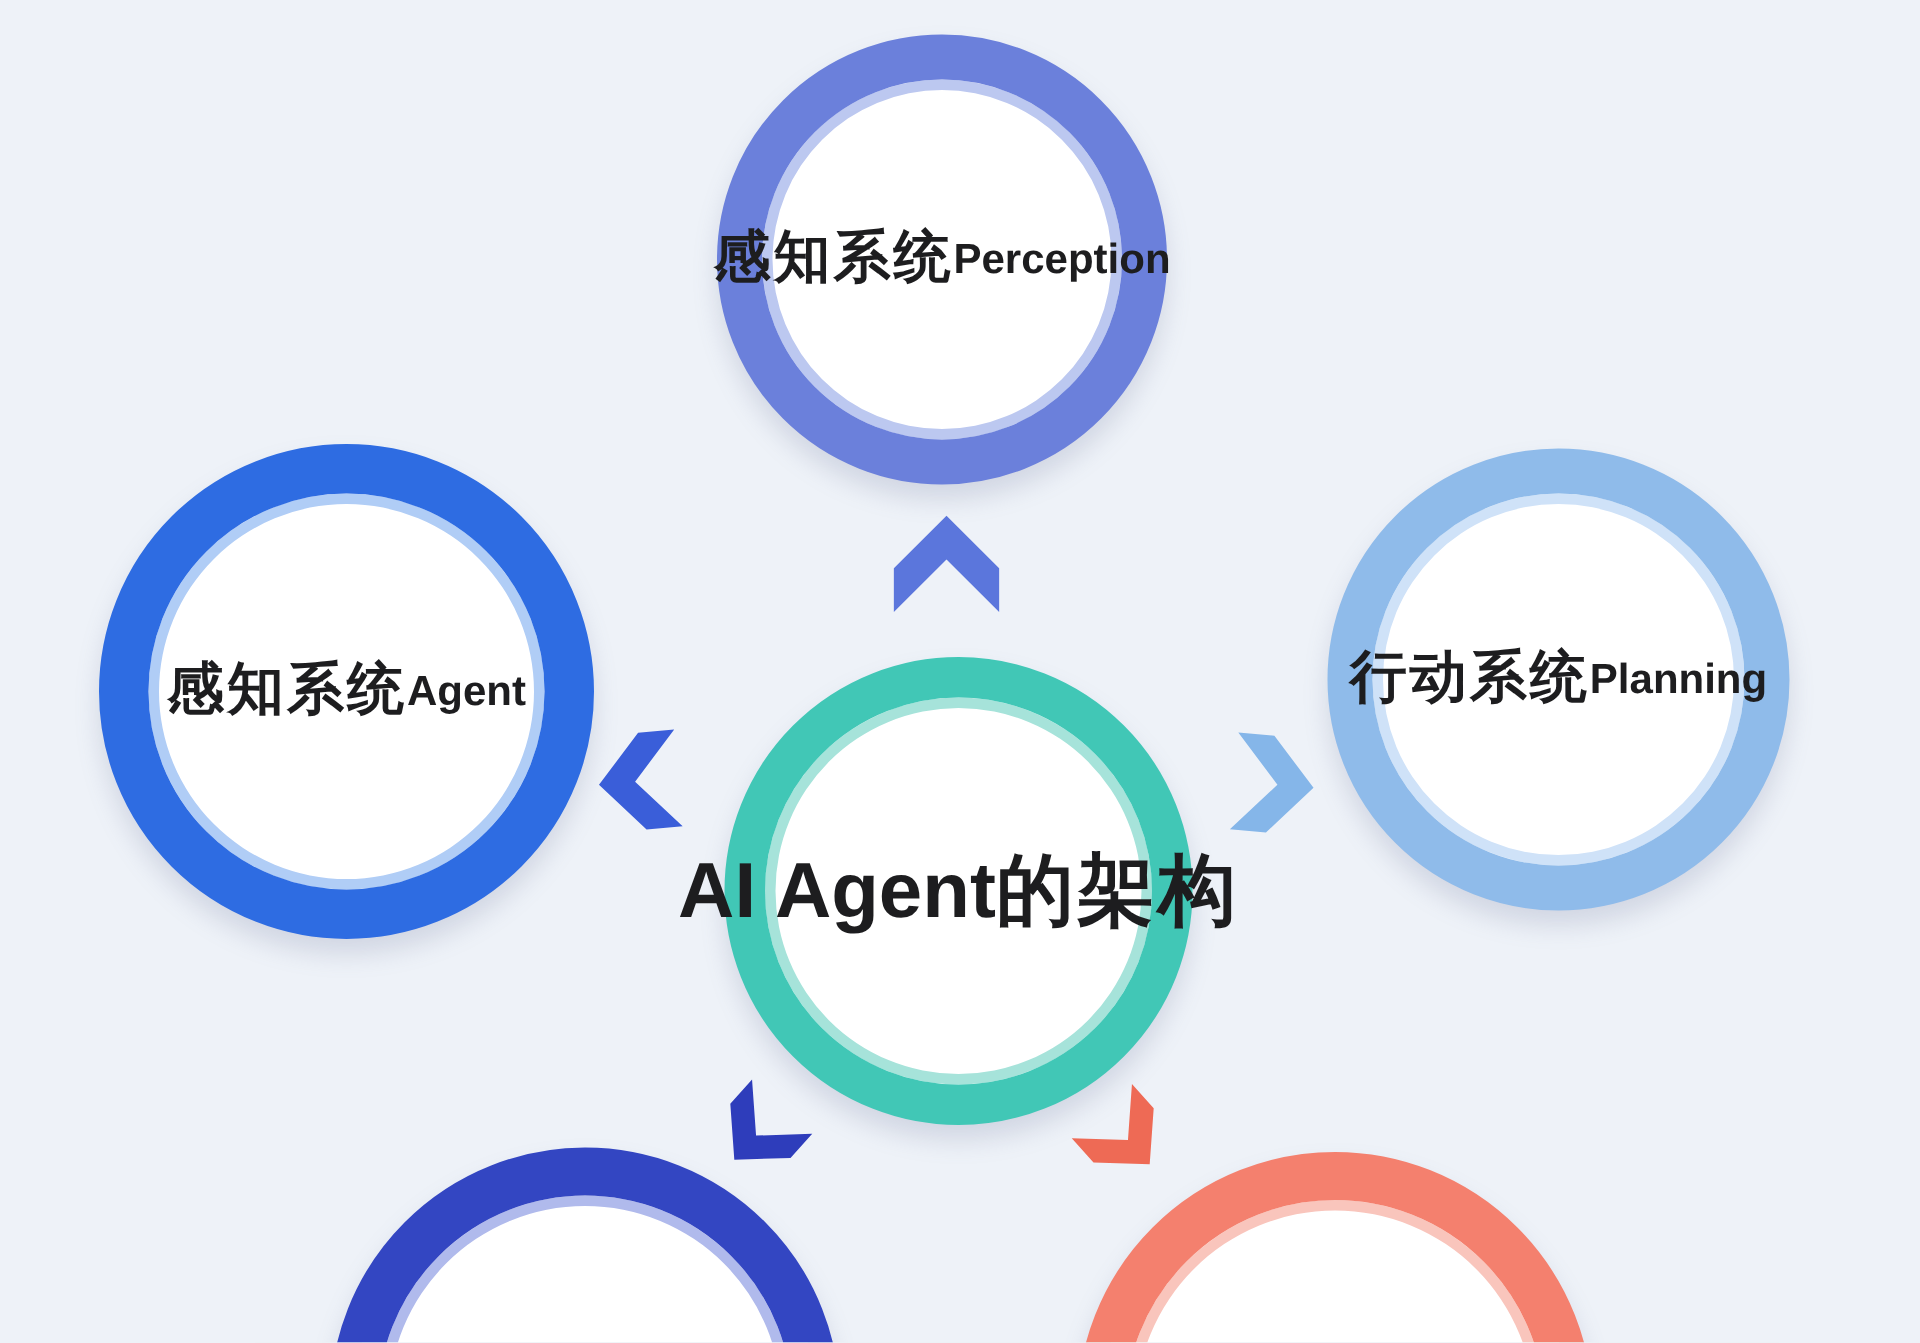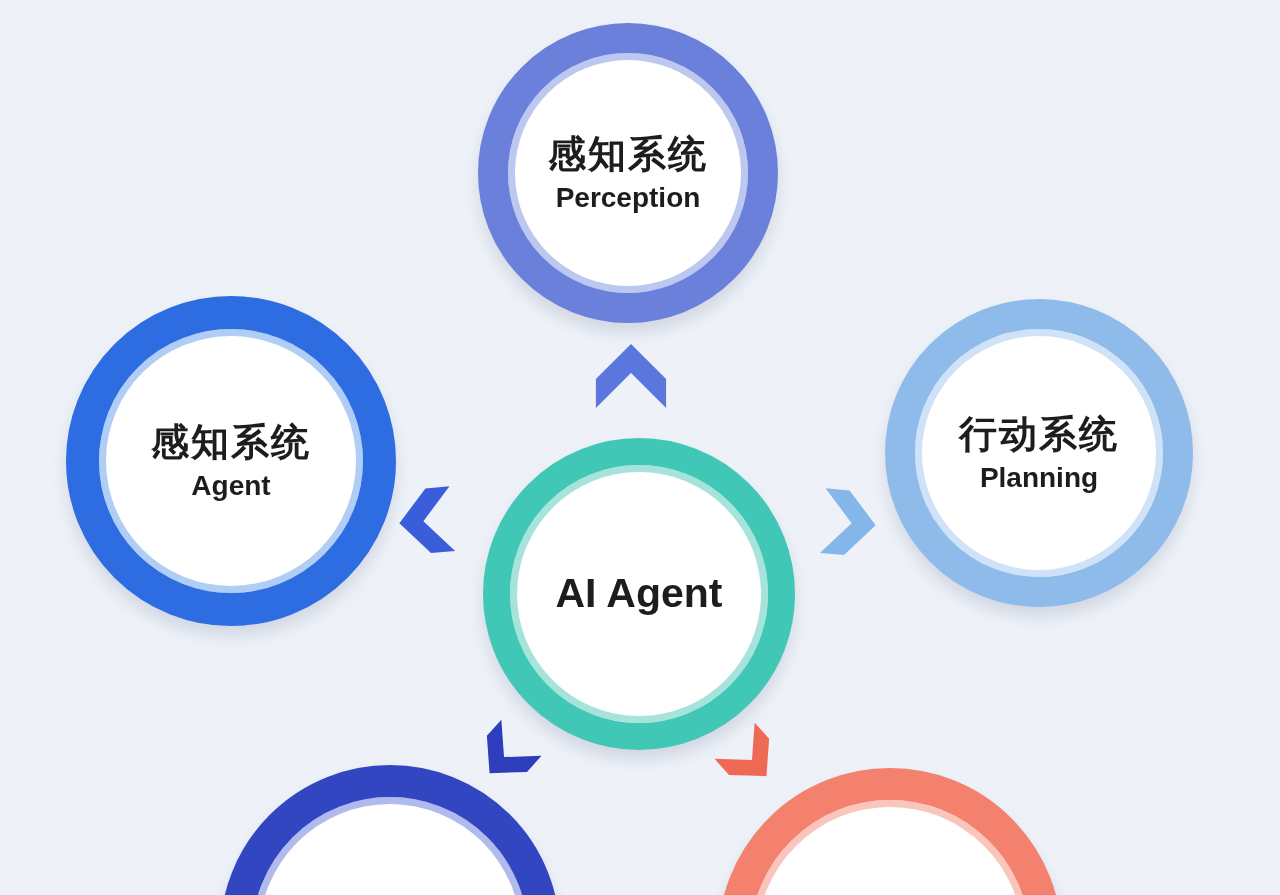--- a/index.html
+++ b/index.html
@@ -16,21 +16,21 @@
   }
   
   .node {
     position: absolute;
     border-radius: 50%;
     background: #ffffff;
     border: 30px solid var(--ring, #888);
     box-shadow: inset 0 0 0 7px var(--ring-in, #ddd),
                 0 10px 16px rgba(110, 120, 155, 0.22);
     display: flex;
-    flex-direction: column;
+    flex-direction: row;
     align-items: center;
     justify-content: center;
     text-align: center;
     box-sizing: border-box;
     color: #1d1d1f;
   }
   .node .zh {
     font-size: 38px;
     font-weight: 600;
     letter-spacing: 2px;
@@ -44,21 +44,21 @@
     white-space: nowrap;
   }
   .node-perception { left: 478px; top: 23px;  width: 300px; height: 300px; border-width: 30px; }
   .node-action     { left: 66px;  top: 296px; width: 330px; height: 330px; border-width: 33px; }
   .node-planning   { left: 885px; top: 299px; width: 308px; height: 308px; border-width: 30px; }
   .node-center     { left: 483px; top: 438px; width: 312px; height: 312px; border-width: 27px; }
   .node-tools      { left: 220px; top: 765px; width: 340px; height: 340px; border-width: 32px; }
   .node-memory     { left: 718px; top: 768px; width: 344px; height: 344px; border-width: 32px; }
 
   .node-center .line1, .node-center .line2 {
-    font-size: 41px;
+    font-size: 52px;
     font-weight: 600;
     line-height: 1.4;
     white-space: nowrap;
   }
   .node-center .line2 { letter-spacing: 2px; }
 
   
   .node-bottom { justify-content: flex-start; }
 
   
@@ -89,20 +89,21 @@
     <div class="en">Agent</div>
   </div>
 
   <div class="node node-planning" style="--ring: #8fbbea; --ring-in: #cfe2f8;">
     <div class="zh">行动系统</div>
     <div class="en">Planning</div>
   </div>
 
   <div class="node node-center" style="--ring: #41c7b6; --ring-in: #a6e3da;">
     <div class="line1">AI Agent</div>
+    <div class="line2">的架构</div>
   </div>
 
   <div class="node node-bottom node-tools" style="--ring: #3346c2; --ring-in: #b0baec;">
     
   </div>
 
   <div class="node node-bottom node-memory" style="--ring: #f4806e; --ring-in: #f9c5bc;">
     
   </div>
 

